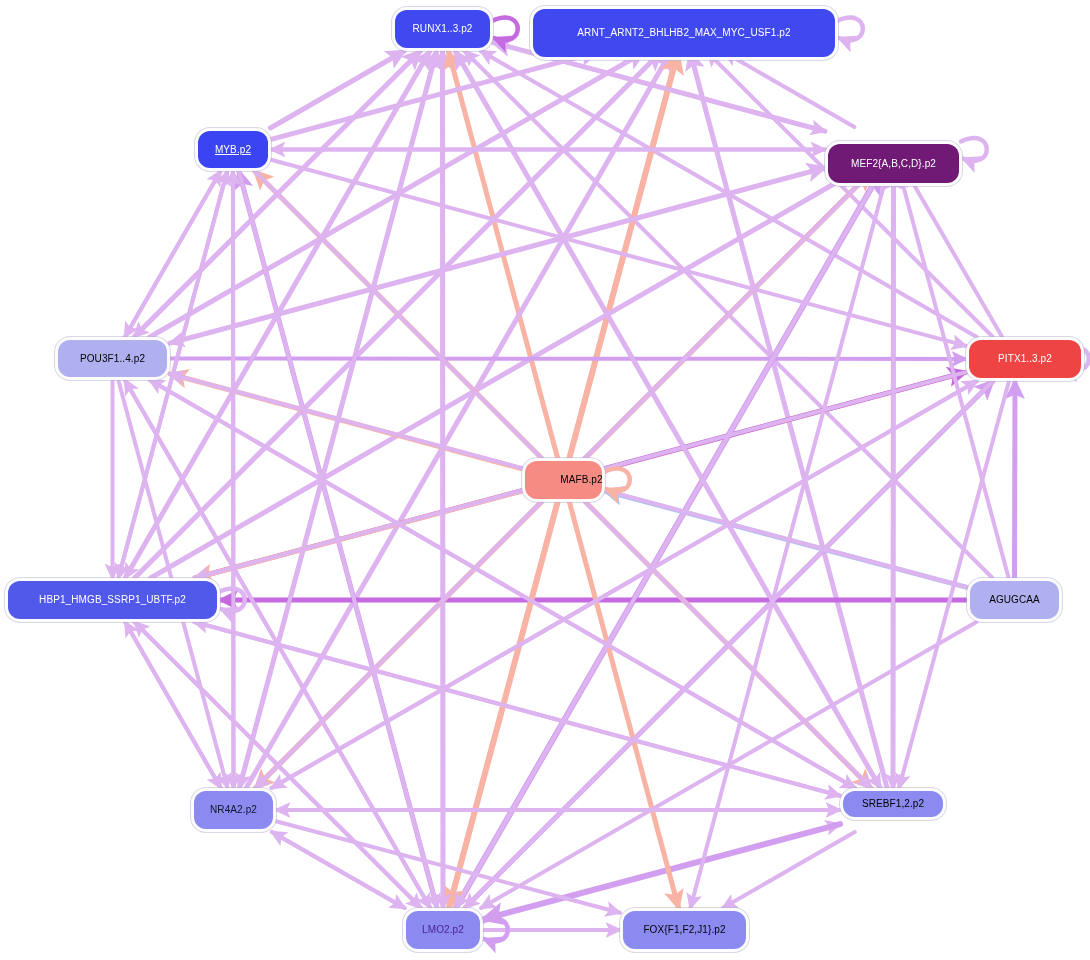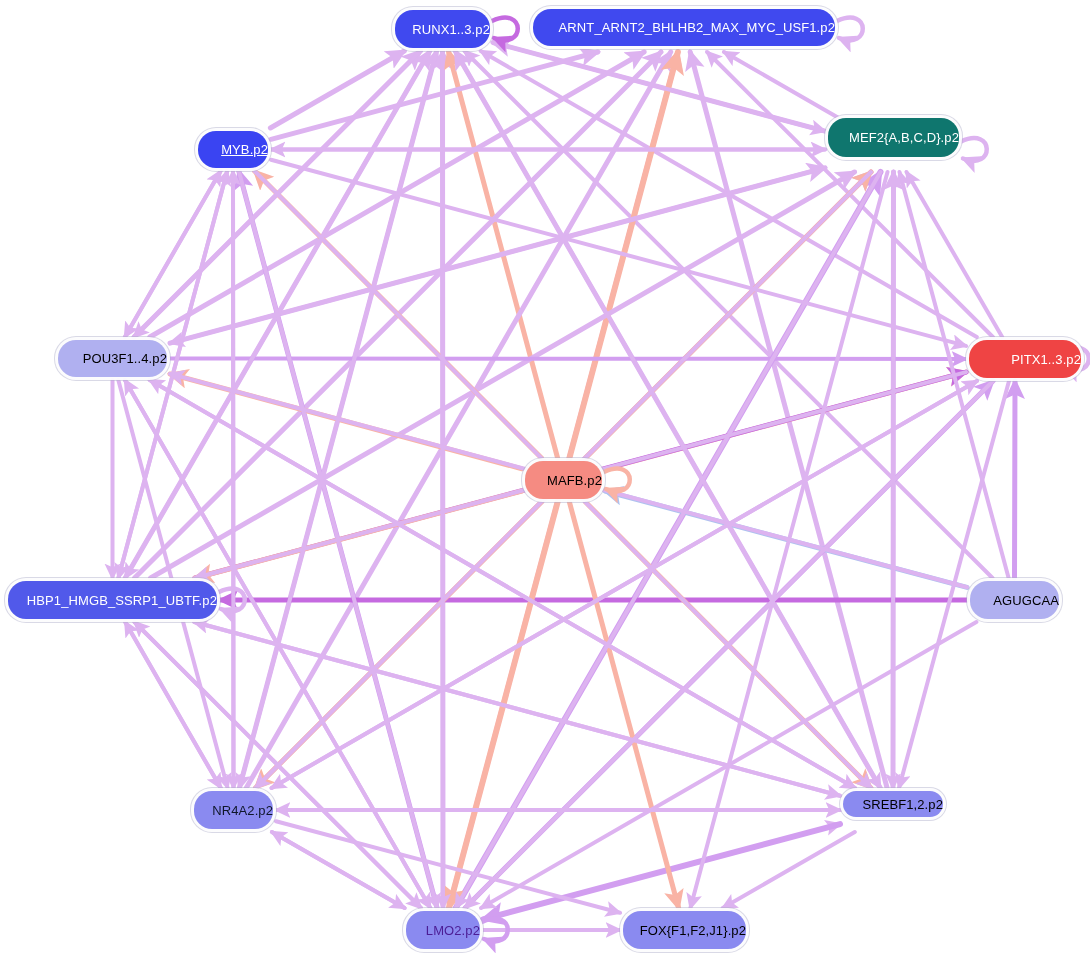--- a/index.html
+++ b/index.html
@@ -1,23 +1,23 @@
 <!DOCTYPE html>
 <html><head>
 <meta charset="utf-8">
 <style>
   html,body{margin:0;padding:0;background:#ffffff;}
   body{font-family:"Liberation Sans","DejaVu Sans",sans-serif;}
   #canvas{position:relative;width:1090px;height:960px;background:#ffffff;overflow:hidden;}
   svg.net{position:absolute;left:0;top:0;width:1090px;height:960px;}
-  .node{position:absolute;box-sizing:border-box;border-radius:18px;
-        display:flex;align-items:center;justify-content:flex-end;
+  .node{position:absolute;box-sizing:border-box;border-radius:12px;
+        display:flex;align-items:center;justify-content:center;
         white-space:nowrap;letter-spacing:.1px;
         box-shadow:0 0 0 3px rgba(255,255,255,.92), 0 0 0 4px rgba(170,170,200,.45);
-        font-size:13px;line-height:1;}
+        font-size:10px;line-height:1;}
   .node.dark{color:#ffffff;}
   .node.light{color:#000000;}
 </style>
 </head>
 <body>
 
 <div id="canvas">
   <svg class="net" viewBox="0 0 1090 960">
     <defs id="arrow-defs">
         <marker id="ah0" markerWidth="5" markerHeight="5" refX="3.6" refY="2" orient="auto" markerUnits="strokeWidth">
@@ -137,27 +137,27 @@
         <path d="M1063,351 C1097,335 1097,381 1065,368" fill="none" stroke="#ddb3f0" stroke-width="4.5" stroke-linecap="round" marker-end="url(#ah0)"></path>
         <path d="M604,472 C638,456 638,502 606,489" fill="none" stroke="#f9b3a5" stroke-width="4.5" stroke-linecap="round" marker-end="url(#ah1)"></path>
         <path d="M219,592 C253,576 253,622 221,609" fill="none" stroke="#ddb3f0" stroke-width="4.5" stroke-linecap="round" marker-end="url(#ah0)"></path>
         <path d="M482,922 C516,906 516,952 484,939" fill="none" stroke="#d29ef0" stroke-width="4.5" stroke-linecap="round" marker-end="url(#ah2)"></path>
       </g>
   </svg>
   <div id="nodes-layer">
       <div class="node dark" style="left: 395px; top: 10px; width: 95px; height: 38px; background: rgb(64, 73, 239); color: rgb(255, 255, 255);">
         <span>RUNX1..3.p2</span>
       </div>
-      <div class="node dark" style="left: 533px; top: 9px; width: 302px; height: 37px; background: rgb(64, 73, 239); color: rgb(255, 255, 255);">
+      <div class="node dark" style="left: 533px; top: 9px; width: 302px; height: 48px; background: rgb(64, 73, 239); color: rgb(255, 255, 255);">
         <span>ARNT_ARNT2_BHLHB2_MAX_MYC_USF1.p2</span>
       </div>
       <div class="node dark" style="left: 198px; top: 131px; width: 70px; height: 37px; background: rgb(58, 68, 242); color: rgb(255, 255, 255); text-decoration: underline;">
         <span>MYB.p2</span>
       </div>
-      <div class="node dark" style="left: 828px; top: 118px; width: 131px; height: 39px; background: #0f766e; color: rgb(255, 255, 255);">
+      <div class="node dark" style="left: 828px; top: 144px; width: 131px; height: 39px; background: #701a75; color: rgb(255, 255, 255);">
         <span>MEF2{A,B,C,D}.p2</span>
       </div>
       <div class="node light" style="left: 58px; top: 340px; width: 109px; height: 37px; background: rgb(176, 176, 240); color: rgb(0, 0, 0);">
         <span>POU3F1..4.p2</span>
       </div>
       <div class="node dark" style="left: 969px; top: 340px; width: 112px; height: 38px; background: #ef4444; color: rgb(255, 255, 255);">
         <span>PITX1..3.p2</span>
       </div>
       <div class="node light" style="left: 525px; top: 461px; width: 77px; height: 38px; background: rgb(245, 139, 130); color: rgb(0, 0, 0); padding-left: 36px;">
         <span>MAFB.p2</span>

